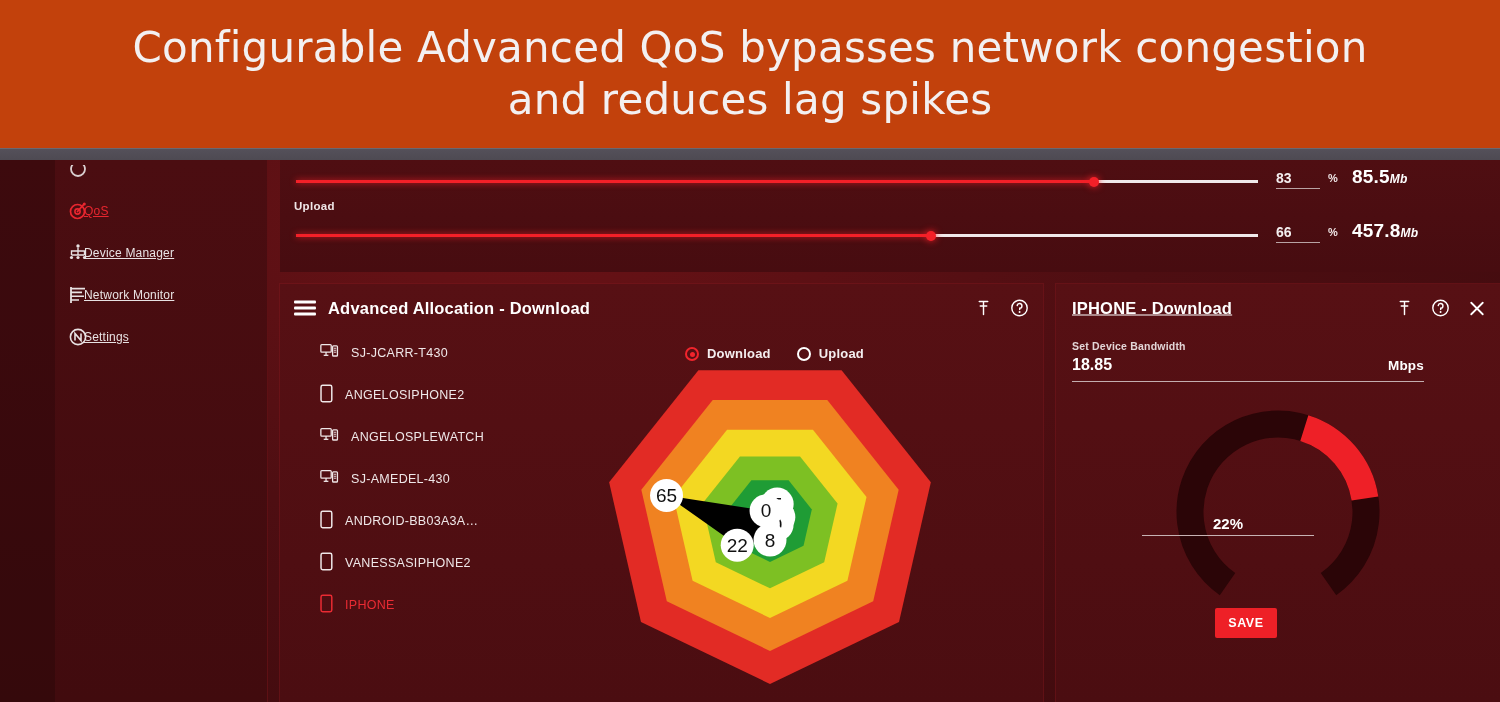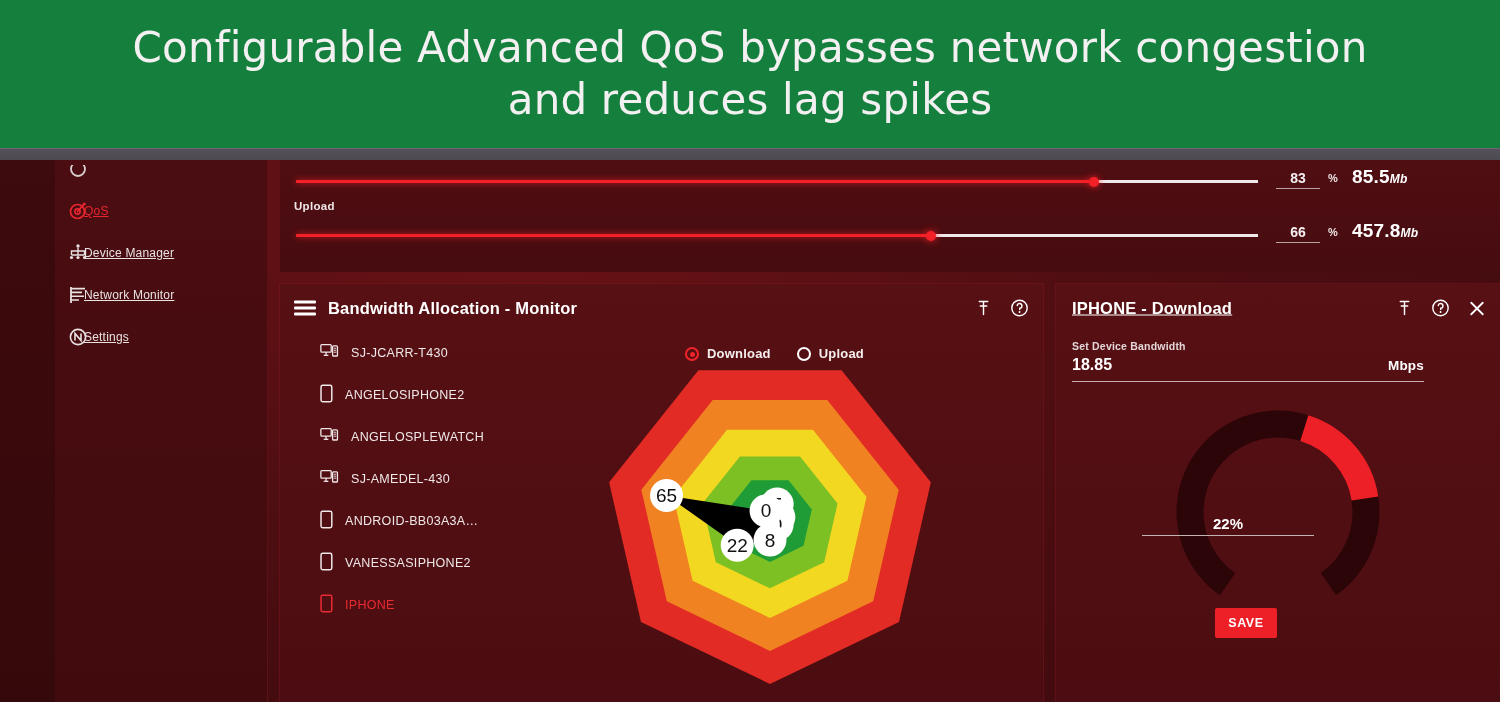--- a/index.html
+++ b/index.html
@@ -6,21 +6,21 @@
   html,body { width:1500px; height:702px; overflow:hidden; }
   body {
     font-family:"Liberation Sans", sans-serif;
     background:#2e2a2c;
   }
   #root { position:relative; width:1500px; height:702px; }
 
   
   .banner {
     position:absolute; left:0; top:0; width:1500px; height:148px;
-    background:#15803d;
+    background:#c2410c;
     display:flex; flex-direction:column;
     align-items:center; justify-content:center;
   }
   .banner-line {
     color:#f3f0f1; font-size:42px; line-height:52px;
     font-weight:400; letter-spacing:0.2px; text-align:center;
     font-family:"DejaVu Sans", sans-serif;
   }
   .chrome-strip {
     position:absolute; left:0; top:148px; width:1500px; height:12px;
@@ -84,21 +84,21 @@
   .slider-fill {
     position:absolute; left:0; top:0; height:3px;
     background:#f32028; box-shadow:0 0 6px rgba(243,32,40,.85);
   }
   .slider-knob {
     position:absolute; top:-3.5px; width:10px; height:10px; border-radius:50%;
     background:#f32028; transform:translateX(-5px);
     box-shadow:0 0 7px rgba(243,32,40,.95);
   }
   .bw-pct {
-    position:absolute; top:8px; width:44px; text-align:center;
+    position:absolute; top:8px; width:44px; text-align:left;
     border-bottom:1.5px solid #b9a3a4; padding-bottom:2px;
     font-size:14px; color:#f4eff0; font-weight:bold;
   }
   .bw-pct { left:996px; }
   .bw-pctsym {
     position:absolute; left:1048px; top:10px;
     font-size:11px; color:#f0e6e7; font-weight:bold;
   }
   .bw-val {
     position:absolute; left:1072px; top:4px;
@@ -307,21 +307,21 @@
       </div>
     </div>
 
     <div class="card" id="alloc">
       <div class="card-head">
         <div class="hamburger">
             <i></i>
             <i></i>
             <i></i>
           </div>
-        <div class="card-title" style="left:48px;">Bandwidth Allocation - Monitor</div>
+        <div class="card-title" style="left:48px;">Advanced Allocation - Download</div>
         <div class="head-icons">
           <svg width="17" height="17" viewBox="0 0 20 20">
             <path d="M5 2.4 H15 M10 2.4 V7.6 M6.2 7.6 H13.8 M10 7.6 V17.6" fill="none" stroke="#fff" stroke-width="1.7" stroke-linecap="round"></path>
           </svg>
           <svg width="19" height="19" viewBox="0 0 20 20">
             <circle cx="10" cy="10" r="8.1" fill="none" stroke="#fff" stroke-width="1.5"></circle>
             <path d="M7.6 7.4 a2.5 2.5 0 1 1 2.6 2.9 v1.3" fill="none" stroke="#fff" stroke-width="1.5" stroke-linecap="round"></path>
             <circle cx="10.1" cy="14.3" r="1.05" fill="#fff"></circle>
           </svg>
         </div>

